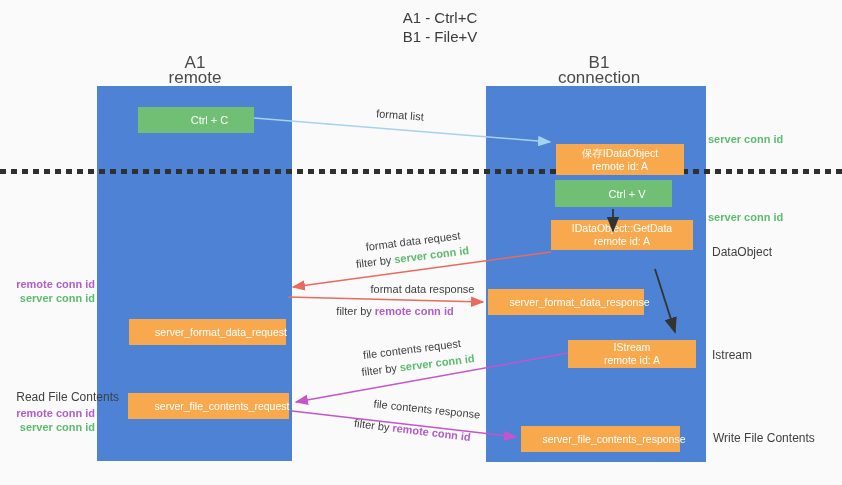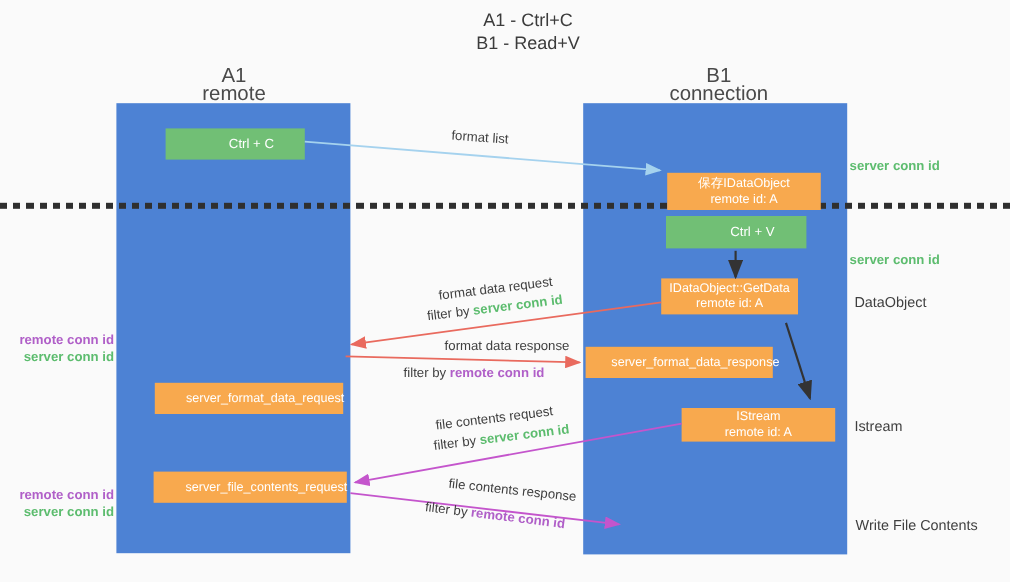--- a/index.html
+++ b/index.html
@@ -41,21 +41,21 @@
   
   #arrows{position:absolute;left:0;top:0;z-index:5;pointer-events:none;}
 </style>
 </head>
 <body>
 
 <div id="canvas">
 
   <div class="abs title">
     <div>A1 - Ctrl+C</div>
-    <div>B1 - Read+V</div>
+    <div>B1 - File+V</div>
   </div>
 
   <div class="abs col-header" style="left:145px;top:55px;">
     <div>A1</div>
     <div>remote</div>
   </div>
   <div class="abs col-header" style="left:549px;top:55px;">
     <div>B1</div>
     <div>connection</div>
   </div>
@@ -71,21 +71,21 @@
 
   <div class="abs node orange two-line" style="left:556px;top:144px;width:128px;height:31px;">
     <div>保存IDataObject</div>
     <div>remote id: A</div>
   </div>
 
   <div class="abs node green one-line" style="left:555px;top:180px;width:117px;height:27px;">
     <span>Ctrl + V</span>
   </div>
 
-  <div class="abs node orange two-line" style="left:551px;top:232px;width:114px;height:30px;">
+  <div class="abs node orange two-line" style="left:551px;top:220px;width:142px;height:30px;">
     <div>IDataObject::GetData</div>
     <div>remote id: A</div>
   </div>
 
   <div class="abs node orange one-line" style="left:129px;top:277px;width:157px;height:26px;margin-top:42px;">
     <span>server_format_data_request</span>
   </div>
 
   <div class="abs node orange one-line" style="left:488px;top:289px;width:156px;height:26px;">
     <span>server_format_data_response</span>
@@ -93,29 +93,33 @@
 
   <div class="abs node orange two-line" style="left:568px;top:340px;width:128px;height:28px;">
     <div>IStream</div>
     <div>remote id: A</div>
   </div>
 
   <div class="abs node orange one-line" style="left:128px;top:393px;width:161px;height:26px;">
     <span>server_file_contents_request</span>
   </div>
 
+  <div class="abs node orange one-line" style="left:521px;top:426px;width:159px;height:26px;">
+    <span>server_file_contents_response</span>
+  </div>
 
   <div class="abs lbl bold-id green-text" style="left:708px;top:133px;">server conn id</div>
   <div class="abs lbl bold-id green-text" style="left:708px;top:211px;">server conn id</div>
   <div class="abs lbl" style="left:712px;top:245px;">DataObject</div>
   <div class="abs lbl" style="left:712px;top:348px;">Istream</div>
   <div class="abs lbl" style="left:713px;top:431px;">Write File Contents</div>
 
   <div class="abs lbl bold-id purple-text right-align" style="left:0;width:95px;top:278px;">remote conn id</div>
   <div class="abs lbl bold-id green-text right-align" style="left:0;width:95px;top:292px;">server conn id</div>
+  <div class="abs lbl right-align" style="left:0;width:119px;top:390px;">Read File Contents</div>
   <div class="abs lbl bold-id purple-text right-align" style="left:0;width:95px;top:407px;">remote conn id</div>
   <div class="abs lbl bold-id green-text right-align" style="left:0;width:95px;top:421px;">server conn id</div>
 
   <div class="abs arrow-lbl rot-pos4" style="left:340px;top:109px;width:120px;">format list</div>
 
   <div class="abs arrow-lbl rot-neg7" style="left:343px;top:235px;width:140px;">format data request</div>
   <div class="abs arrow-lbl rot-neg7" style="left:340px;top:251px;width:145px;">
     <span class="filter-prefix">filter by</span><span class="filter-key green-text">server conn id</span>
   </div>
 

